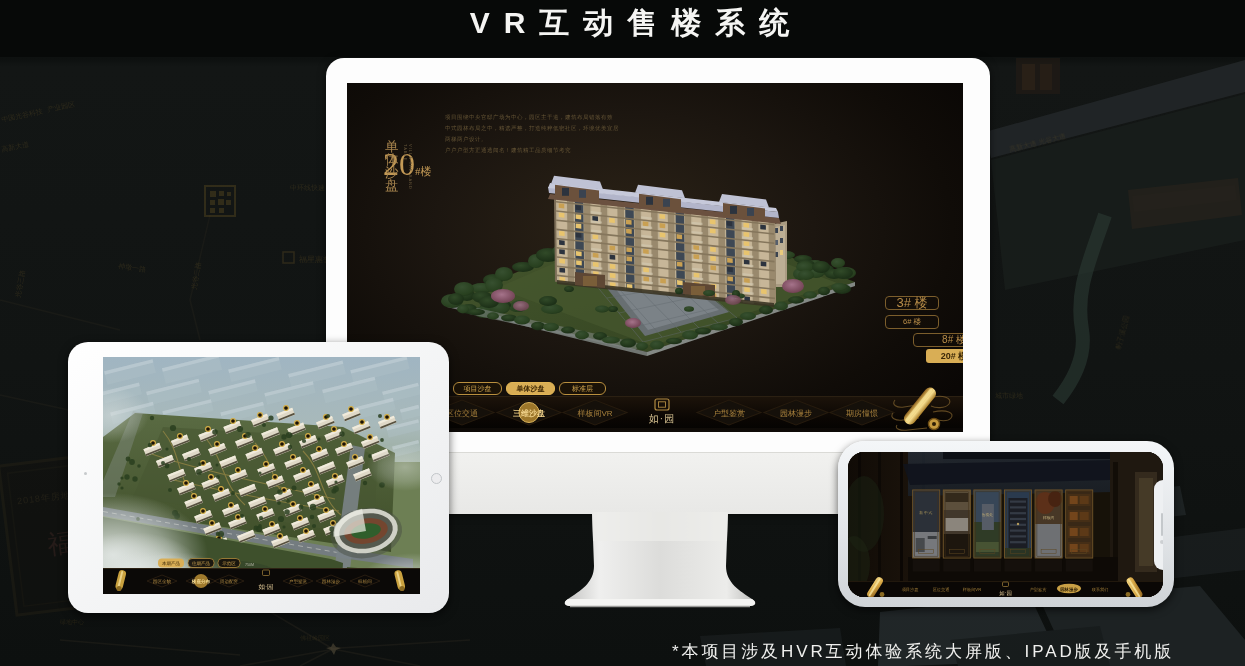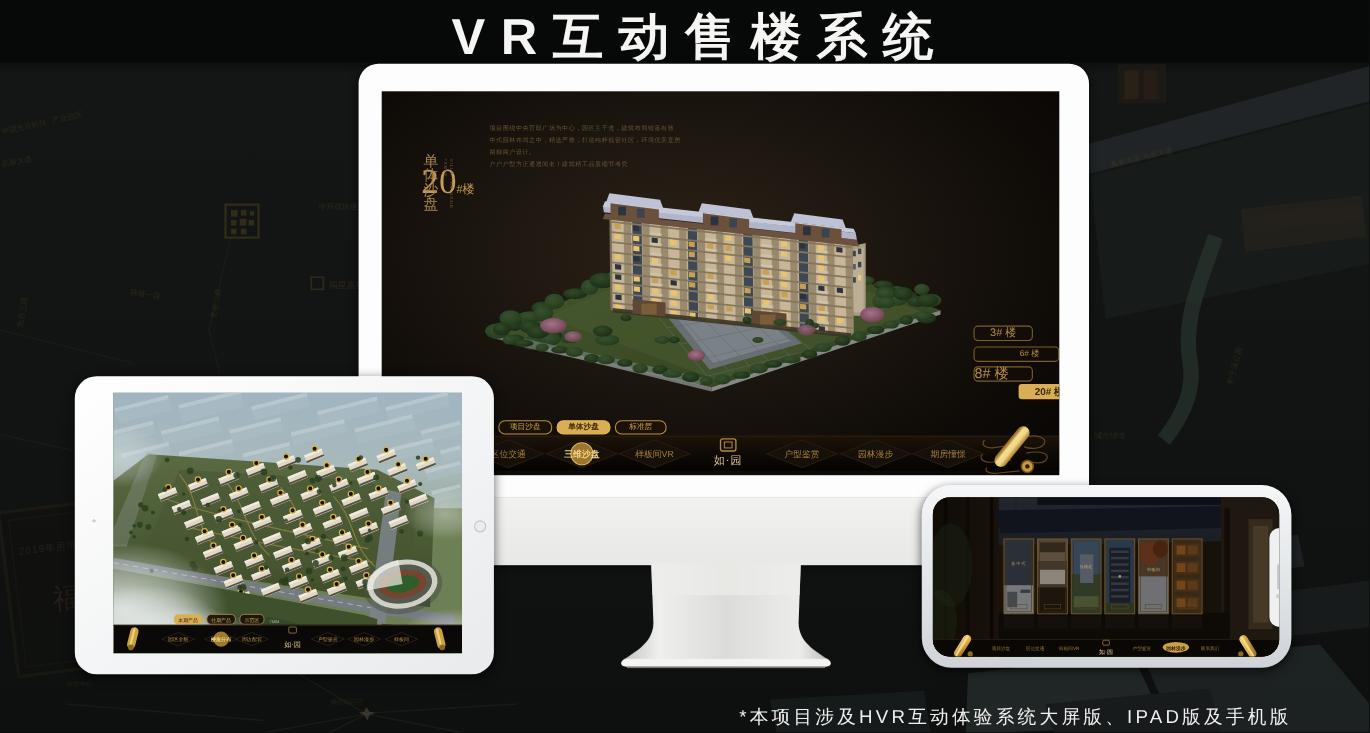--- a/index.html
+++ b/index.html
@@ -109,21 +109,21 @@
     <rect x="283" y="252" width="11" height="11" fill="none" stroke="#6a5526" stroke-width="1.5"></rect>
     <text x="299" y="262" font-size="8" fill="#6a5526">福星惠誉</text>
   </g>
 
   <rect x="1016" y="58" width="44" height="36" fill="#271e15" opacity="0.55"></rect>
   <rect x="1022" y="64" width="13" height="26" fill="#33271a" opacity="0.55"></rect>
   <rect x="1040" y="64" width="12" height="26" fill="#2e2318" opacity="0.55"></rect>
 </svg>
 
 <div class="abs" style="left:14px;top:3px;width:1245px;text-align:center;">
-  <span style="font-size:46px;font-weight:bold;color:#f5f5f3;letter-spacing:14px;">VR互动售楼系统</span>
+  <span style="font-size:30px;font-weight:bold;color:#f5f5f3;letter-spacing:14px;">VR互动售楼系统</span>
 </div>
 
 <div class="abs" style="left:326px;top:58px;width:664px;height:455px;background:#fdfdfd;border-radius:18px;box-shadow:0 2px 8px rgba(0,0,0,.55);"></div>
 
 <div class="abs" style="left:326px;top:452px;width:664px;height:61px;background:linear-gradient(180deg,#f1f1ef,#e8e8e6);border-radius:0 0 18px 18px;border-top:1px solid #dadad6;"></div>
 
 <svg class="abs" style="left:540px;top:511px" width="240" height="100" viewBox="0 0 240 100">
   <defs>
     <linearGradient id="sth" x1="0" y1="0" x2="1" y2="0">
       <stop offset="0" stop-color="#c2c2c0"></stop>
@@ -457,23 +457,23 @@
   <ellipse cx="165" cy="141" rx="7" ry="3.4" fill="url(#tg1)"></ellipse>
   <ellipse cx="132" cy="121" rx="5" ry="3.1" fill="url(#tg2)"></ellipse>
   <ellipse cx="252" cy="141" rx="5" ry="2.7" fill="url(#tg1)"></ellipse>
   <ellipse cx="242" cy="123" rx="4" ry="3.3" fill="url(#tg2)"></ellipse>
   <ellipse cx="196" cy="155" rx="8" ry="5" fill="url(#pk)"></ellipse>
   <ellipse cx="296" cy="132" rx="8" ry="5" fill="url(#pk)" opacity="0.8"></ellipse>
 
   <ellipse cx="356" cy="118" rx="11" ry="7" fill="url(#pk)"></ellipse>
   </svg>
 
-  <div class="abs" style="left:538px;top:213px;width:52px;height:12px;border:1px solid #7c5e2c;border-radius:4px;color:#b88d49;font-size:10px;text-align:center;line-height:12px;background:rgba(20,14,8,.5);">3# 楼</div>
-  <div class="abs" style="left:538px;top:232px;width:52px;height:12px;border:1px solid #7c5e2c;border-radius:4px;color:#b88d49;font-size:7.5px;text-align:center;line-height:12px;background:rgba(20,14,8,.5);padding-left:24px;">6# 楼</div>
-  <div class="abs" style="left:538px;top:250px;width:52px;height:12px;border:1px solid #7c5e2c;border-radius:4px;color:#b88d49;font-size:13px;text-align:left;line-height:12px;background:rgba(20,14,8,.5);">8# 楼</div>
+  <div class="abs" style="left:538px;top:213px;width:52px;height:12px;border:1px solid #7c5e2c;border-radius:4px;color:#b88d49;font-size:13px;text-align:center;line-height:12px;background:rgba(20,14,8,.5);">3# 楼</div>
+  <div class="abs" style="left:538px;top:232px;width:52px;height:12px;border:1px solid #7c5e2c;border-radius:4px;color:#b88d49;font-size:7.5px;text-align:center;line-height:12px;background:rgba(20,14,8,.5);">6# 楼</div>
+  <div class="abs" style="left:566px;top:250px;width:52px;height:12px;border:1px solid #7c5e2c;border-radius:4px;color:#b88d49;font-size:10px;text-align:right;line-height:12px;background:rgba(20,14,8,.5);">8# 楼</div>
   <div class="abs" style="left:536px;top:266px;width:56px;height:14px;border-radius:3px;color:#3a2708;font-size:9px;font-weight:bold;text-align:center;line-height:14px;background:#d9ae55;margin-left:43px;">20# 楼</div>
 
   <div class="abs" style="left:106px;top:299px;width:47px;height:11px;border:1.5px solid #b98f3e;border-radius:6px;color:#cfa44e;font-size:7px;text-align:center;line-height:11px;background:#1a1207;">项目沙盘</div>
   <div class="abs" style="left:159px;top:299px;width:47px;height:11px;border:1.5px solid #e2b655;border-radius:6px;color:#402a06;font-weight:bold;font-size:7px;text-align:center;line-height:11px;background:#d9ae55;">单体沙盘</div>
   <div class="abs" style="left:212px;top:299px;width:45px;height:11px;border:1.5px solid #b98f3e;border-radius:6px;color:#cfa44e;font-size:7px;text-align:center;line-height:11px;background:#1a1207;">标准层</div>
 
   <div class="abs" style="left:0;top:313px;width:616px;height:31px;background:linear-gradient(180deg,#1c130a,#0a0603 70%,#060402);border-top:1px solid #2b2012;">
     <svg class="abs" style="left:0;top:0" width="616" height="31" viewBox="0 0 616 31">
     <polygon points="83,15.5 115,3 147,15.5 115,28" fill="#15100a" stroke="#261b0e" stroke-width="1.1"></polygon>
     <polygon points="150,15.5 182,3 214,15.5 182,28" fill="#15100a" stroke="#261b0e" stroke-width="1.1"></polygon>

